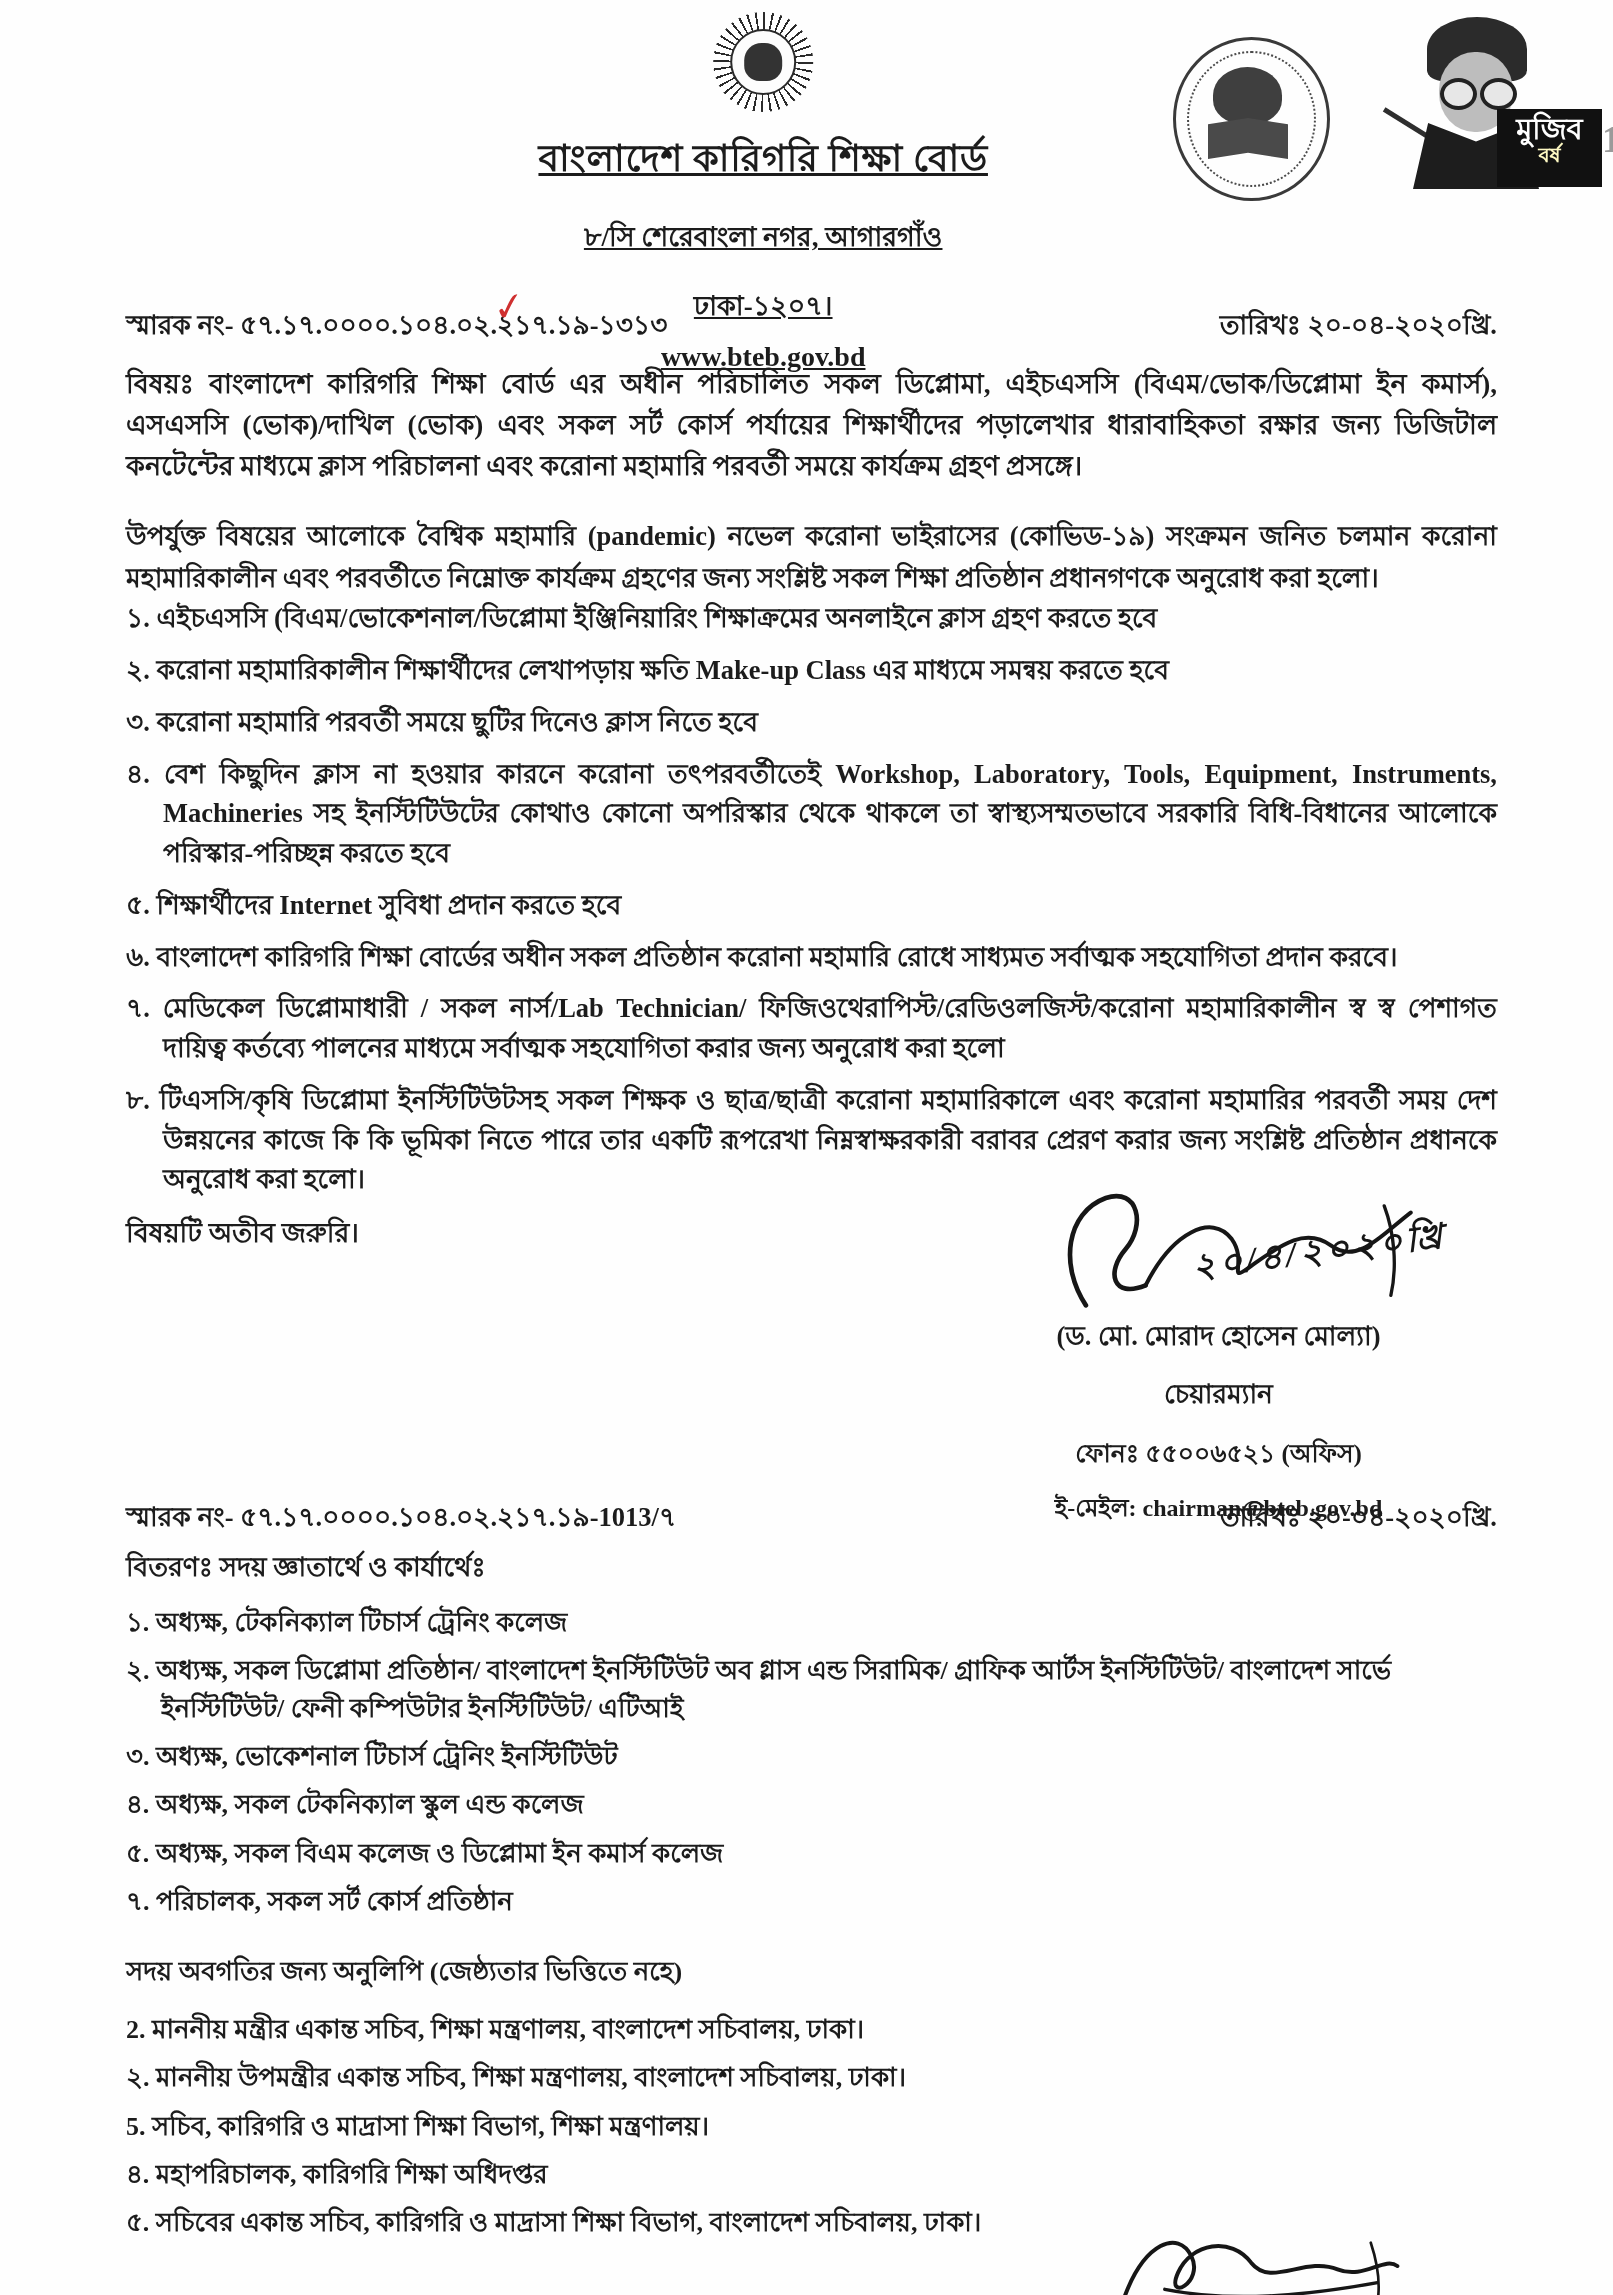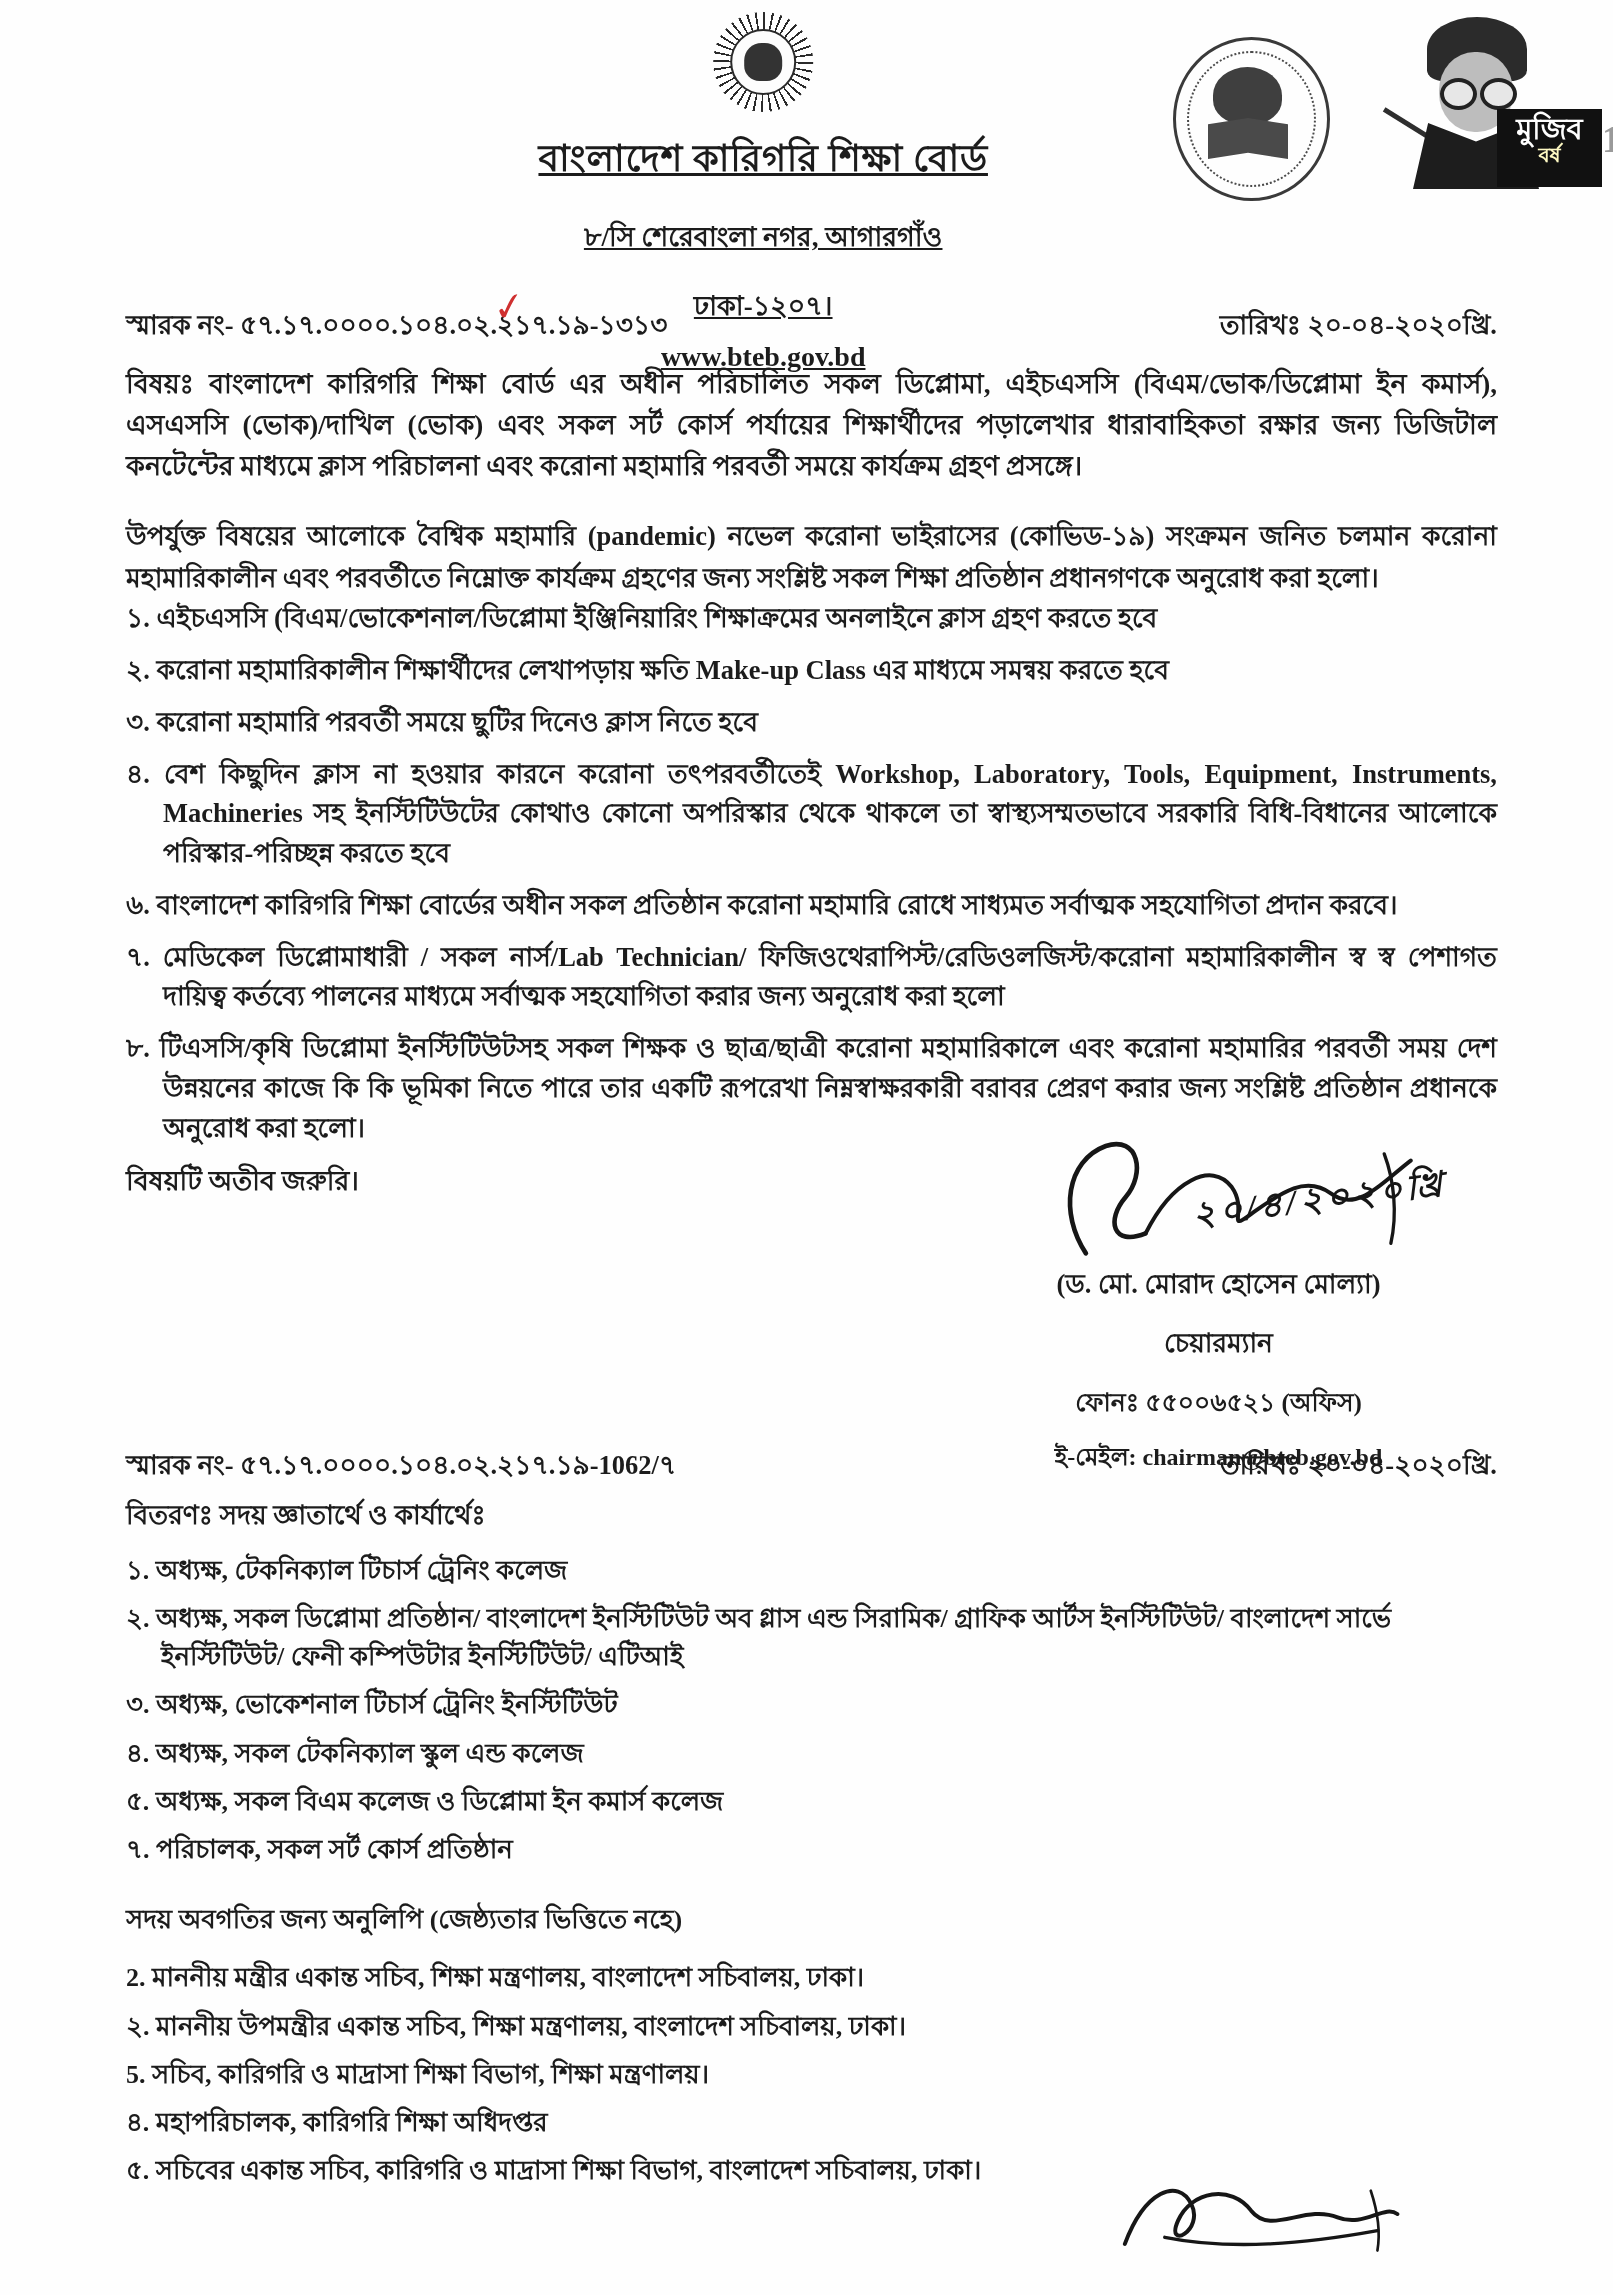--- a/index.html
+++ b/index.html
@@ -149,20 +149,21 @@
 
     <div class="subject">বিষয়ঃ বাংলাদেশ কারিগরি শিক্ষা বোর্ড এর অধীন পরিচালিত সকল ডিপ্লোমা, এইচএসসি (বিএম/ভোক/ডিপ্লোমা ইন কমার্স), এসএসসি (ভোক)/দাখিল (ভোক) এবং সকল সর্ট কোর্স পর্যায়ের শিক্ষার্থীদের পড়ালেখার ধারাবাহিকতা রক্ষার জন্য ডিজিটাল কনটেন্টের মাধ্যমে ক্লাস পরিচালনা এবং করোনা মহামারি পরবর্তী সময়ে কার্যক্রম গ্রহণ প্রসঙ্গে।</div>
 
     <div class="para">উপর্যুক্ত বিষয়ের আলোকে বৈশ্বিক মহামারি (pandemic) নভেল করোনা ভাইরাসের (কোভিড-১৯) সংক্রমন জনিত চলমান করোনা মহামারিকালীন এবং পরবর্তীতে নিম্নোক্ত কার্যক্রম গ্রহণের জন্য সংশ্লিষ্ট সকল শিক্ষা প্রতিষ্ঠান প্রধানগণকে অনুরোধ করা হলো।</div>
 
     <ul class="plain directives">
       <li>১. এইচএসসি (বিএম/ভোকেশনাল/ডিপ্লোমা ইঞ্জিনিয়ারিং শিক্ষাক্রমের অনলাইনে ক্লাস গ্রহণ করতে হবে</li>
       <li>২. করোনা মহামারিকালীন শিক্ষার্থীদের লেখাপড়ায় ক্ষতি Make-up Class এর মাধ্যমে সমন্বয় করতে হবে</li>
       <li>৩. করোনা মহামারি পরবর্তী সময়ে ছুটির দিনেও ক্লাস নিতে হবে</li>
       <li>৪. বেশ কিছুদিন ক্লাস না হওয়ার কারনে করোনা তৎপরবর্তীতেই Workshop, Laboratory, Tools, Equipment, Instruments, Machineries সহ ইনস্টিটিউটের কোথাও কোনো অপরিস্কার থেকে থাকলে তা স্বাস্থ্যসম্মতভাবে সরকারি বিধি-বিধানের আলোকে পরিস্কার-পরিচ্ছন্ন করতে হবে</li>
+      <li>৫. শিক্ষার্থীদের Internet সুবিধা প্রদান করতে হবে</li>
       <li>৬. বাংলাদেশ কারিগরি শিক্ষা বোর্ডের অধীন সকল প্রতিষ্ঠান করোনা মহামারি রোধে সাধ্যমত সর্বাত্মক সহযোগিতা প্রদান করবে।</li>
       <li>৭. মেডিকেল ডিপ্লোমাধারী / সকল নার্স/Lab Technician/ ফিজিওথেরাপিস্ট/রেডিওলজিস্ট/করোনা মহামারিকালীন স্ব স্ব পেশাগত দায়িত্ব কর্তব্যে পালনের মাধ্যমে সর্বাত্মক সহযোগিতা করার জন্য অনুরোধ করা হলো</li>
       <li>৮. টিএসসি/কৃষি ডিপ্লোমা ইনস্টিটিউটসহ সকল শিক্ষক ও ছাত্র/ছাত্রী করোনা মহামারিকালে এবং করোনা মহামারির পরবর্তী সময় দেশ উন্নয়নের কাজে কি কি ভূমিকা নিতে পারে তার একটি রূপরেখা নিম্নস্বাক্ষরকারী বরাবর প্রেরণ করার জন্য সংশ্লিষ্ট প্রতিষ্ঠান প্রধানকে অনুরোধ করা হলো।</li>
     </ul>
 
     <div class="sig-zone">
       <div class="urgent">বিষয়টি অতীব জরুরি।</div>
       <div class="chair-block">
         <svg class="sig-svg" width="411" height="126" viewBox="0 0 620 190">
           <path d="M110,180 C70,120 80,40 140,18 C190,2 200,60 170,95 C140,130 150,170 200,150" fill="none" stroke="#161616" stroke-width="7" stroke-linecap="round"></path>
@@ -171,21 +172,21 @@
         </svg>
         <span class="hw chair-hwdate">২০/৪/২০২০খ্রি</span>
         <div class="chair-name">(ড. মো. মোরাদ হোসেন মোল্যা)</div>
         <div class="chair-title">চেয়ারম্যান</div>
         <div class="chair-phone">ফোনঃ ৫৫০০৬৫২১ (অফিস)</div>
         <div class="chair-mail">ই-মেইল: chairman@bteb.gov.bd</div>
       </div>
     </div>
 
     <div class="memo-row">
-      <span>স্মারক নং- ৫৭.১৭.০০০০.১০৪.০২.২১৭.১৯-1062/৭</span>
+      <span>স্মারক নং- ৫৭.১৭.০০০০.১০৪.০২.২১৭.১৯-1013/৭</span>
       <span>তারিখঃ ২০-০৪-২০২০খ্রি.</span>
     </div>
     <div class="dist-head">বিতরণঃ সদয় জ্ঞাতার্থে ও কার্যার্থেঃ</div>
     <ul class="plain dist" style="margin-top:13.3px;">
       <li>১. অধ্যক্ষ, টেকনিক্যাল টিচার্স ট্রেনিং কলেজ</li>
       <li>২. অধ্যক্ষ, সকল ডিপ্লোমা প্রতিষ্ঠান/ বাংলাদেশ ইনস্টিটিউট অব গ্লাস এন্ড সিরামিক/ গ্রাফিক আর্টস ইনস্টিটিউট/ বাংলাদেশ সার্ভে ইনস্টিটিউট/ ফেনী কম্পিউটার ইনস্টিটিউট/ এটিআই</li>
       <li>৩. অধ্যক্ষ, ভোকেশনাল টিচার্স ট্রেনিং ইনস্টিটিউট</li>
       <li>৪. অধ্যক্ষ, সকল টেকনিক্যাল স্কুল এন্ড কলেজ</li>
       <li>৫. অধ্যক্ষ, সকল বিএম কলেজ ও ডিপ্লোমা ইন কমার্স কলেজ</li>
       <li>৭. পরিচালক, সকল সর্ট কোর্স প্রতিষ্ঠান</li>

